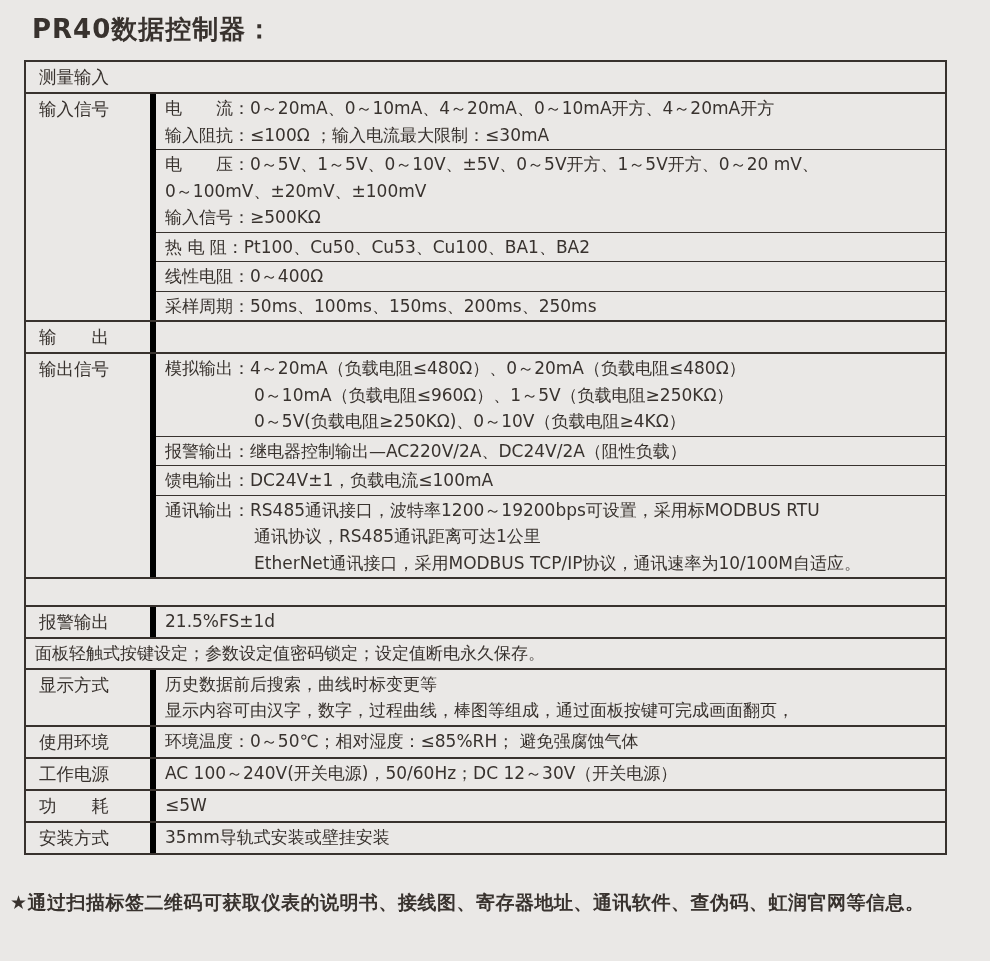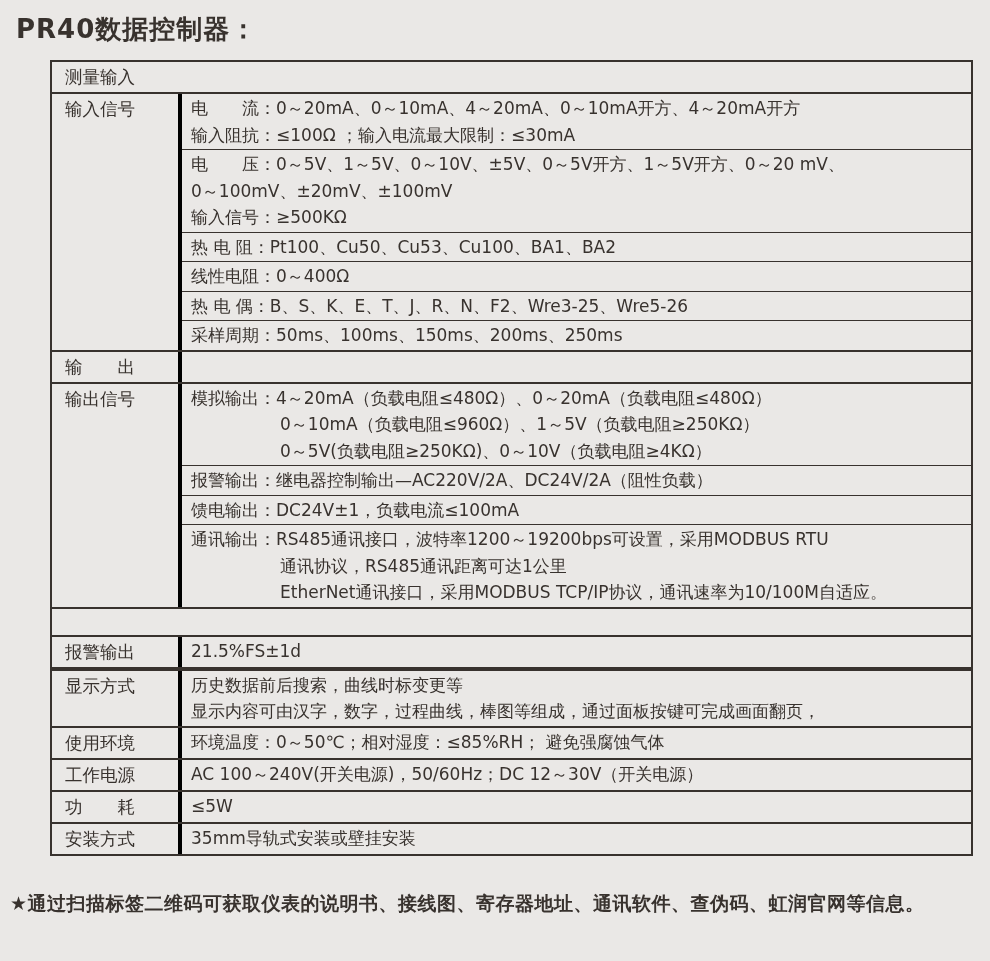--- a/index.html
+++ b/index.html
@@ -7,40 +7,40 @@
     margin: 0;
     padding: 0;
     width: 990px;
     height: 961px;
     background: #eae8e6;
     color: #38322e;
     font-family: "DejaVu Sans", sans-serif;
     overflow: hidden;
   }
   .page-title {
-    margin: 12px 0 13px 16px;
+    margin: 12px 0 13px 32px;
     font-size: 26px;
     font-weight: bold;
     letter-spacing: 1px;
   }
   .spec-table {
-    margin-left: 50px;
+    margin-left: 24px;
     width: 923px;
     border: 2px solid #38322e;
     background: #eae8e6;
   }
   .row {
     display: flex;
     border-top: 2px solid #38322e;
   }
   .row:first-child { border-top: none; }
   .row-label {
     flex: 0 0 130px;
     width: 130px;
-    border-right: 4px solid #000000;
+    border-right: 6px solid #000000;
     padding: 2px 4px 2px 13px;
     font-size: 17.5px;
     line-height: 26px;
     font-weight: 500;
   }
   .row-label.full-span {
     flex: 1;
     border-right: none;
   }
   .row-content {
@@ -91,23 +91,20 @@
         <div class="line">0～100mV、±20mV、±100mV</div>
         <div class="line">输入信号：≥500KΩ</div>
       </div>
       <div class="subrow">
         <div class="line">热 电 阻：Pt100、Cu50、Cu53、Cu100、BA1、BA2</div>
       </div>
       <div class="subrow">
         <div class="line">线性电阻：0～400Ω</div>
       </div>
       <div class="subrow">
-        <div class="line">热 电 偶：B、S、K、E、T、J、R、N、F2、Wre3-25、Wre5-26</div>
-      </div>
-      <div class="subrow">
         <div class="line">采样周期：50ms、100ms、150ms、200ms、250ms</div>
       </div>
     </div>
   </div>
 
   <div class="row">
     <div class="row-label">输　　出</div>
     <div class="row-content"></div>
   </div>
 
@@ -119,41 +116,46 @@
         <div class="line indent">0～10mA（负载电阻≤960Ω）、1～5V（负载电阻≥250KΩ）</div>
         <div class="line indent">0～5V(负载电阻≥250KΩ)、0～10V（负载电阻≥4KΩ）</div>
       </div>
       <div class="subrow">
         <div class="line">报警输出：继电器控制输出—AC220V/2A、DC24V/2A（阻性负载）</div>
       </div>
       <div class="subrow">
         <div class="line">馈电输出：DC24V±1，负载电流≤100mA</div>
       </div>
       <div class="subrow">
-        <div class="line">通讯输出：RS485通讯接口，波特率1200～19200bps可设置，采用MODBUS RTU</div>
+        <div class="line">通讯输出：RS485通讯接口，波特率1200～19200bps可设置，采用标MODBUS RTU</div>
         <div class="line indent">通讯协议，RS485通讯距离可达1公里</div>
         <div class="line indent">EtherNet通讯接口，采用MODBUS TCP/IP协议，通讯速率为10/100M自适应。</div>
       </div>
     </div>
   </div>
 
   <div class="row">
     <div class="row-content"></div>
   </div>
 
   <div class="row">
     <div class="row-label">报警输出</div>
     <div class="row-content">
       <div class="subrow">
         <div class="line">21.5%FS±1d</div>
       </div>
     </div>
   </div>
 
   <div class="row">
+    <div class="row-content">
+      <div class="subrow">
+        <div class="line">面板轻触式按键设定；参数设定值密码锁定；设定值断电永久保存。</div>
+      </div>
+    </div>
   </div>
 
   <div class="row">
     <div class="row-label">显示方式</div>
     <div class="row-content">
       <div class="subrow">
         <div class="line">历史数据前后搜索，曲线时标变更等</div>
         <div class="line">显示内容可由汉字，数字，过程曲线，棒图等组成，通过面板按键可完成画面翻页，</div>
       </div>
     </div>

